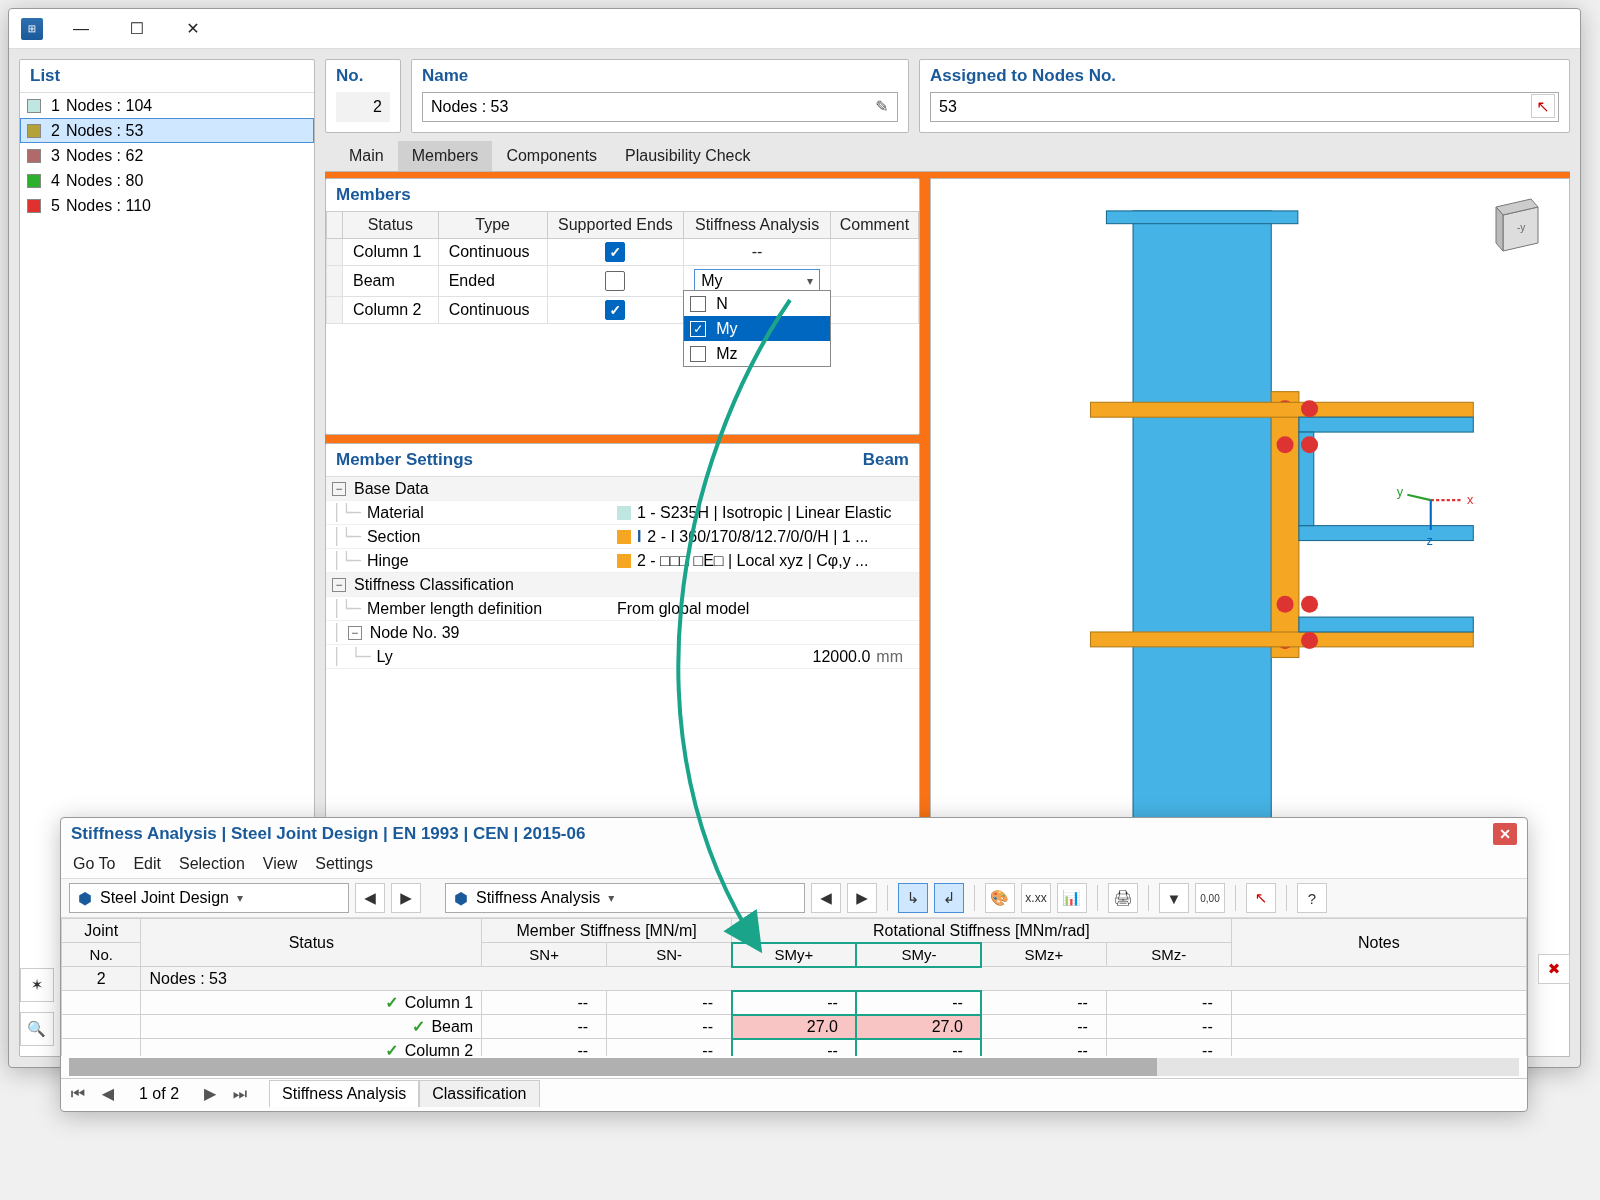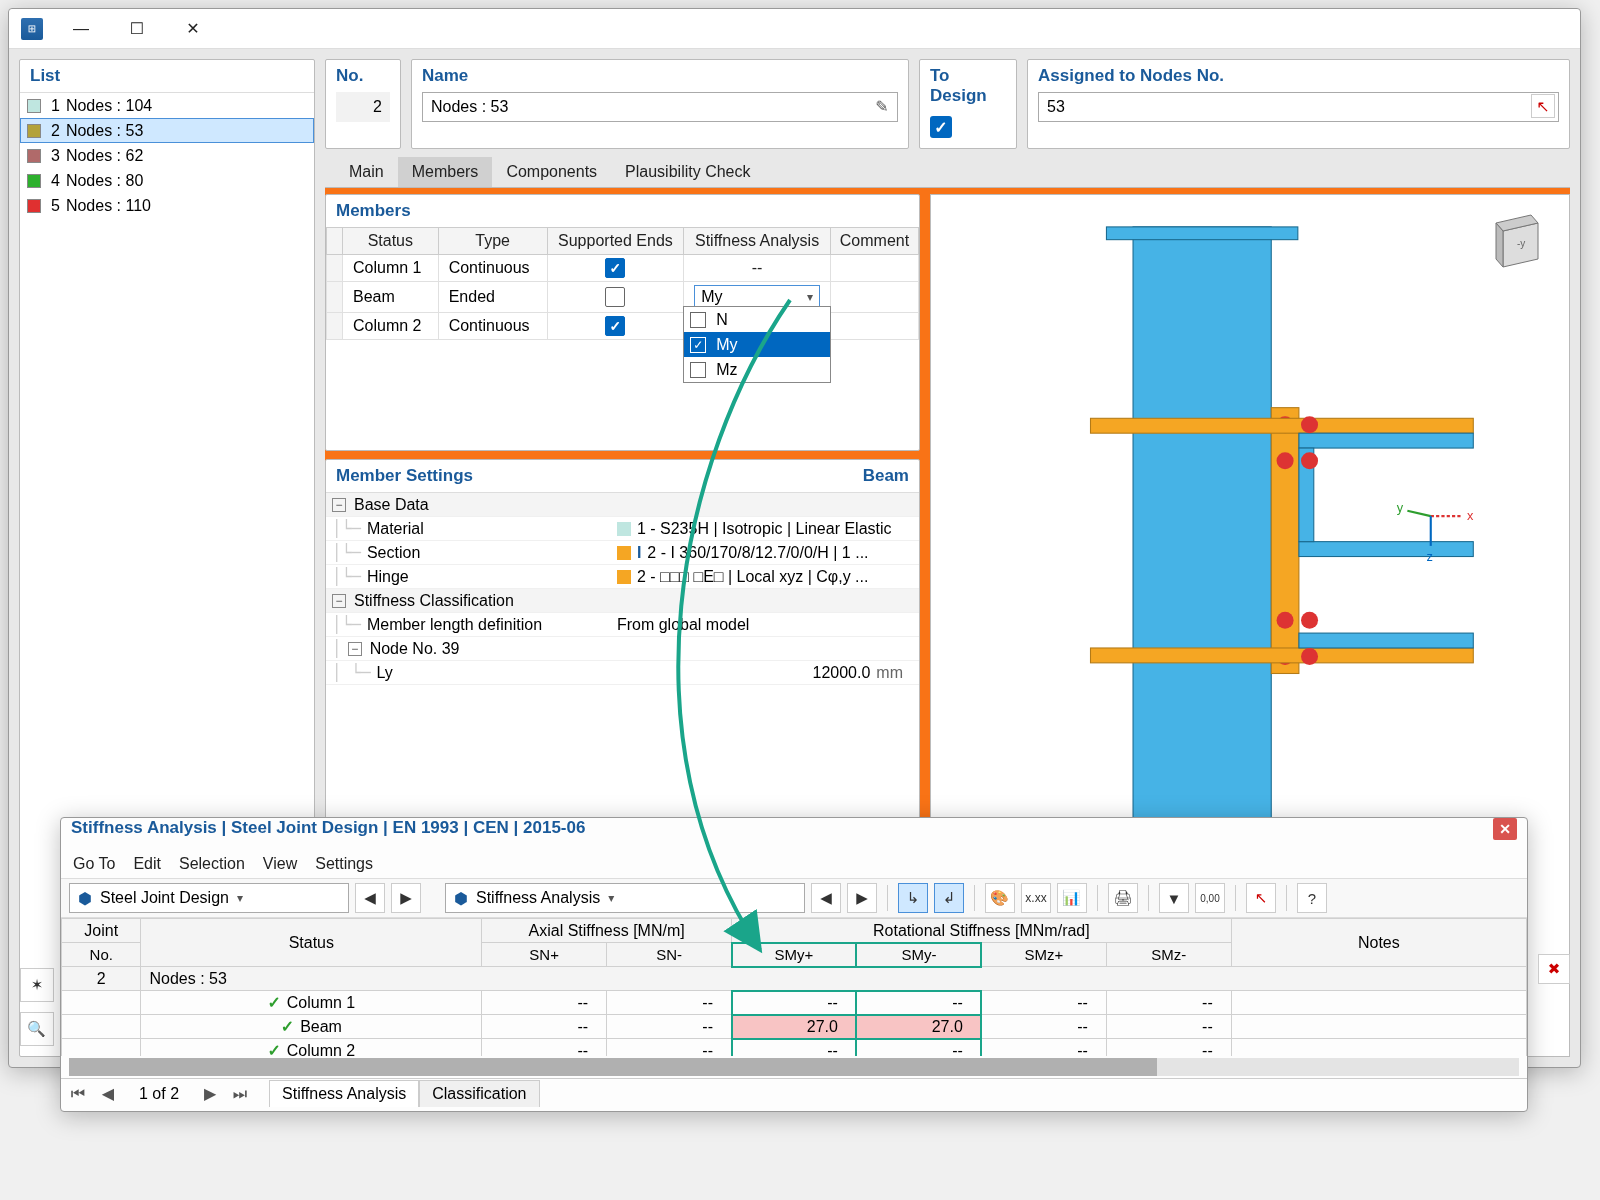--- a/index.html
+++ b/index.html
@@ -87,36 +87,36 @@
 .tree-row .val { flex:1; display:flex; align-items:center; gap:6px; }
 .sw2 { width:14px; height:14px; display:inline-block; }
 .tree-row.cat { background:#f4f4f4; }
 
 .viewport-cube { position:absolute; right:16px; top:16px; width:70px; height:70px; }
 
 .sub-window {
   left: 60px; top: 817px; width: 1468px; height: 295px; z-index: 500;
   background:#fdfdfd;
 }
-.sub-titlebar { height:32px; display:flex; align-items:flex-start; padding:0 10px; font-size:17px; color:#1a5a9a; font-weight:600; }
+.sub-titlebar { height:32px; display:flex; align-items:center; padding:0 10px; font-size:17px; color:#1a5a9a; font-weight:600; }
 .sub-close { width:24px; height:22px; background:#d9534f; color:#fff; display:flex; align-items:center; justify-content:center; font-size:14px; margin-left:auto; cursor:pointer; border-radius:2px; }
 .sub-menubar { height:28px; display:flex; align-items:center; gap:18px; padding:0 12px; font-size:16px; color:#222; }
 .sub-menubar span { cursor:pointer; }
 .sub-toolbar { height:40px; display:flex; align-items:center; gap:6px; padding:0 8px; border-top:1px solid #ddd; border-bottom:1px solid #ddd; background:#f8f8f8; }
 .combo { display:flex; align-items:center; height:30px; border:1px solid #aaa; background:#fff; padding:0 8px; font-size:16px; gap:8px; cursor:pointer; }
 .combo .caret { color:#555; font-size:12px; }
 .tb-btn { width:30px; height:30px; border:1px solid #ccc; background:#fff; display:flex; align-items:center; justify-content:center; font-size:15px; color:#333; cursor:pointer; }
 .tb-btn.on { background:#cfe8ff; border-color:#4a90d9; }
 .tb-sep { width:1px; height:26px; background:#ccc; margin:0 4px; }
 
 .result-grid { width:100%; border-collapse:collapse; font-size:16px; }
 .result-grid th, .result-grid td { border:1px solid #d0d0d0; padding:2px 8px; height:24px; text-align:center; font-weight:400; }
 .result-grid .grp-header th { background:#f4f4f4; }
 .result-grid .col-header th { background:#f4f4f4; font-size:15px; }
-.result-grid td.left { text-align:center; }
+.result-grid td.left { text-align:right; }
 .result-grid td.right { text-align:right; padding-right:18px; }
 .result-grid tr.node-row td { background:#f4f4f4; text-align:left; }
 .pinkcell { background:#f8c4c4 !important; }
 .okicon { color:#2e9e2e; font-weight:bold; margin-right:6px; }
 .hl-col { outline: 2px solid #1aa58a; outline-offset:-1px; }
 
 .hscroll { height:18px; background:#e4e4e4; margin:2px 8px; position:relative; }
 .hscroll .thumb { position:absolute; left:0; top:0; width:75%; height:100%; background:#b0b0b0; }
 
 .sub-status { height:30px; display:flex; align-items:center; border-top:1px solid #ccc; padding:0 6px; gap:8px; font-size:16px; }
@@ -185,24 +185,20 @@
     <div class="right-col">
       <div class="top-fields">
         <div class="field-group no-group">
           <span class="lbl">No.</span>
           <input type="text" readonly="" value="2" style="">
         </div>
         <div class="field-group name-group">
           <span class="lbl">Name</span>
           <input type="text" value="Nodes : 53" style="">
           <div class="edit-icn">✎</div>
-        </div>
-        <div class="field-group des-group">
-          <span class="lbl">To Design</span>
-          <div class="chk"></div>
         </div>
         <div class="field-group assign-group">
           <span class="lbl">Assigned to Nodes No.</span>
           <input type="text" value="53" style="">
           <div class="pick-icn">↖</div>
         </div>
       </div>
 
       <div class="panel" style="flex:1; display:flex; flex-direction:column; background:#f97316; border:none;">
         <div class="tab-row" id="tab-row">
@@ -445,21 +441,21 @@
     <div class="tb-sep"></div>
     <div class="tb-btn">?</div>
   </div>
 
   <div style="overflow:auto; height:138px;">
   <table class="result-grid">
     <thead>
       <tr class="grp-header">
         <th rowspan="1" style="width:70px">Joint</th>
         <th rowspan="2" style="width:300px">Status</th>
-        <th colspan="2">Axial Stiffness [MN/m]</th>
+        <th colspan="2">Member Stiffness [MN/m]</th>
         <th colspan="4">Rotational Stiffness [MNm/rad]</th>
         <th rowspan="2" style="width:260px">Notes</th>
       </tr>
       <tr class="col-header">
         <th>No.</th>
         <th style="width:110px">SN+</th>
         <th style="width:110px">SN-</th>
         <th style="width:110px" class="hl-col">SMy+</th>
         <th style="width:110px" class="hl-col">SMy-</th>
         <th style="width:110px">SMz+</th>

